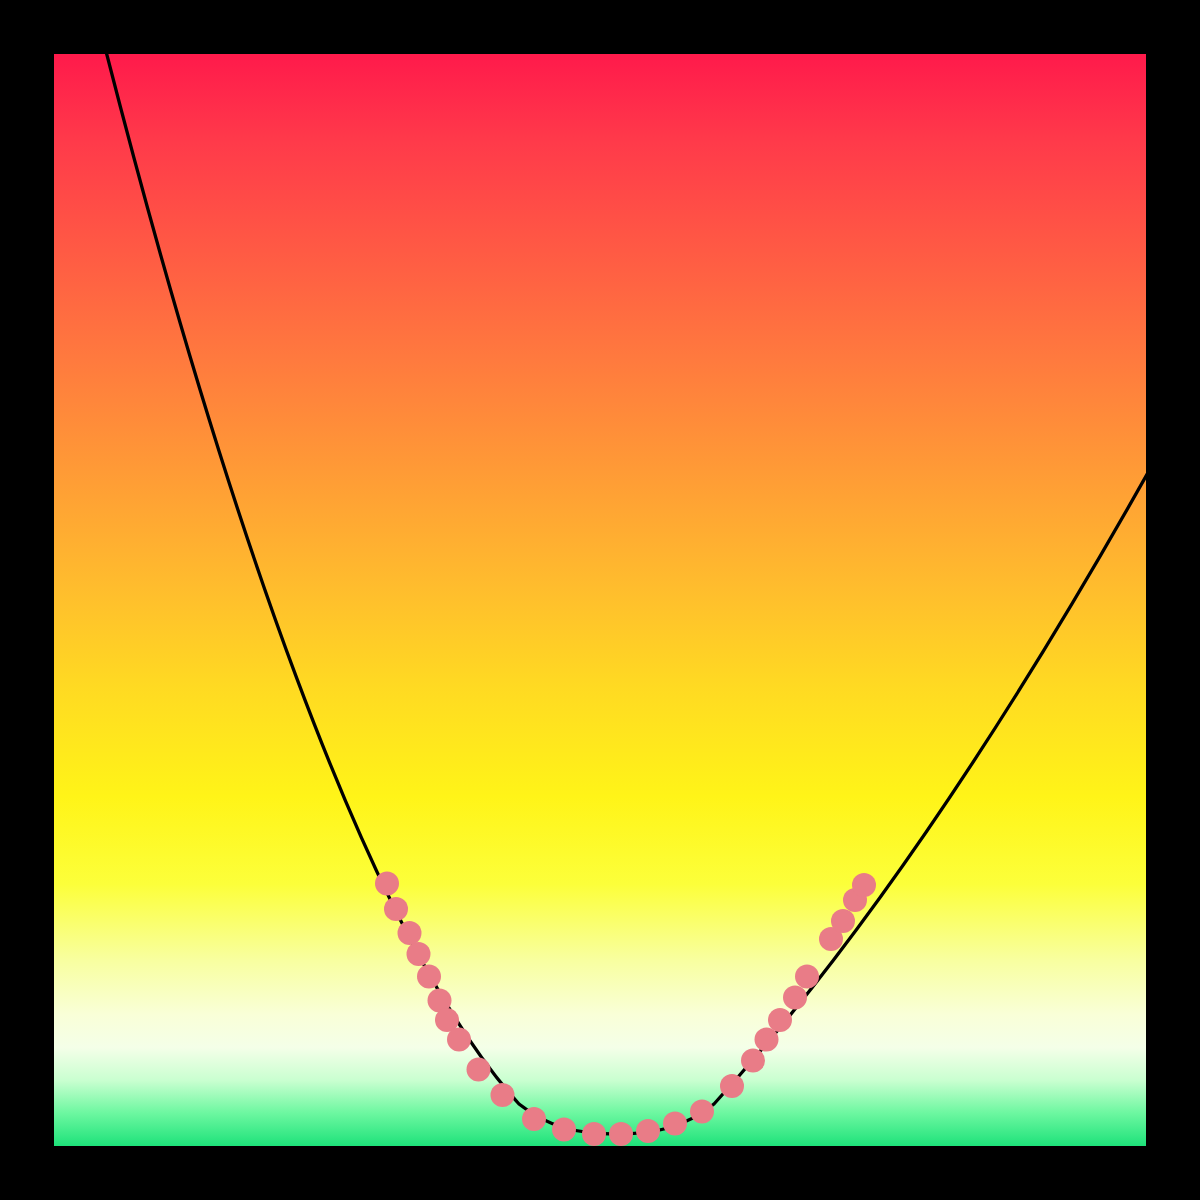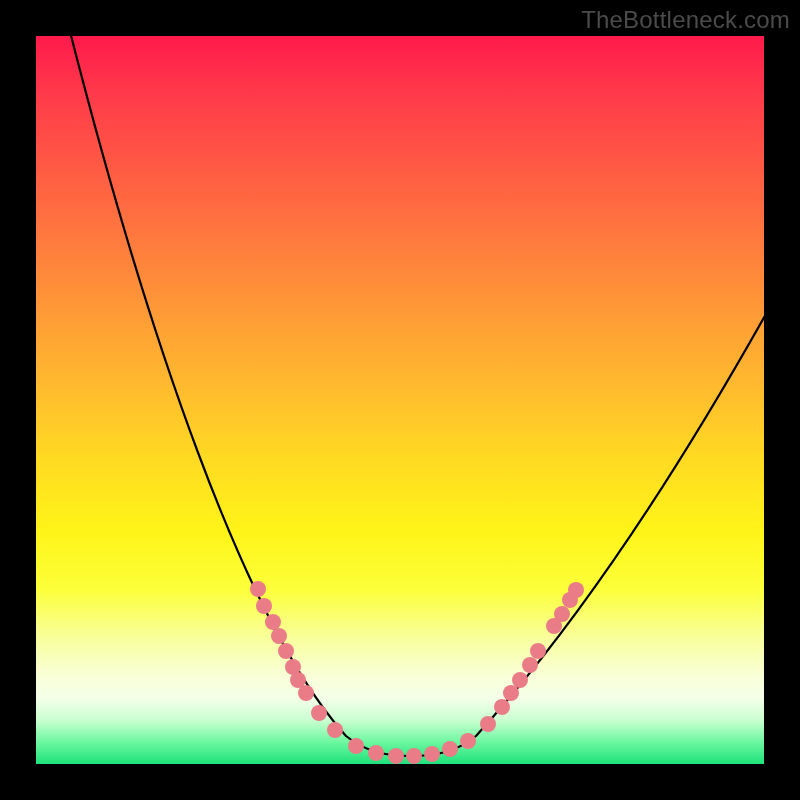--- a/index.html
+++ b/index.html
@@ -62,21 +62,20 @@
     position: absolute;
     inset: 0;
     width: 100%;
     height: 100%;
   }
 </style>
 </head>
 <body>
 
 <div class="frame">
-  <div class="watermark">TheBottleneck.com</div>
 
   <div class="plot">
     <div class="gradient-bg"></div>
 
     <svg class="curve" viewBox="0 0 728 728" preserveAspectRatio="none">
       <path fill="none" stroke="#000" stroke-width="2.2" stroke-linecap="round" d="M 25 -40 C 110 300, 210 590, 310 700 C 330 716, 350 720, 375 720 C 400 720, 420 716, 440 700 C 540 590, 640 440, 740 260"></path>
       <g id="marker-layer">
           <circle cx="222" cy="553" r="8" fill="#e97c87"></circle>
           <circle cx="228" cy="570" r="8" fill="#e97c87"></circle>
           <circle cx="237" cy="586" r="8" fill="#e97c87"></circle>

